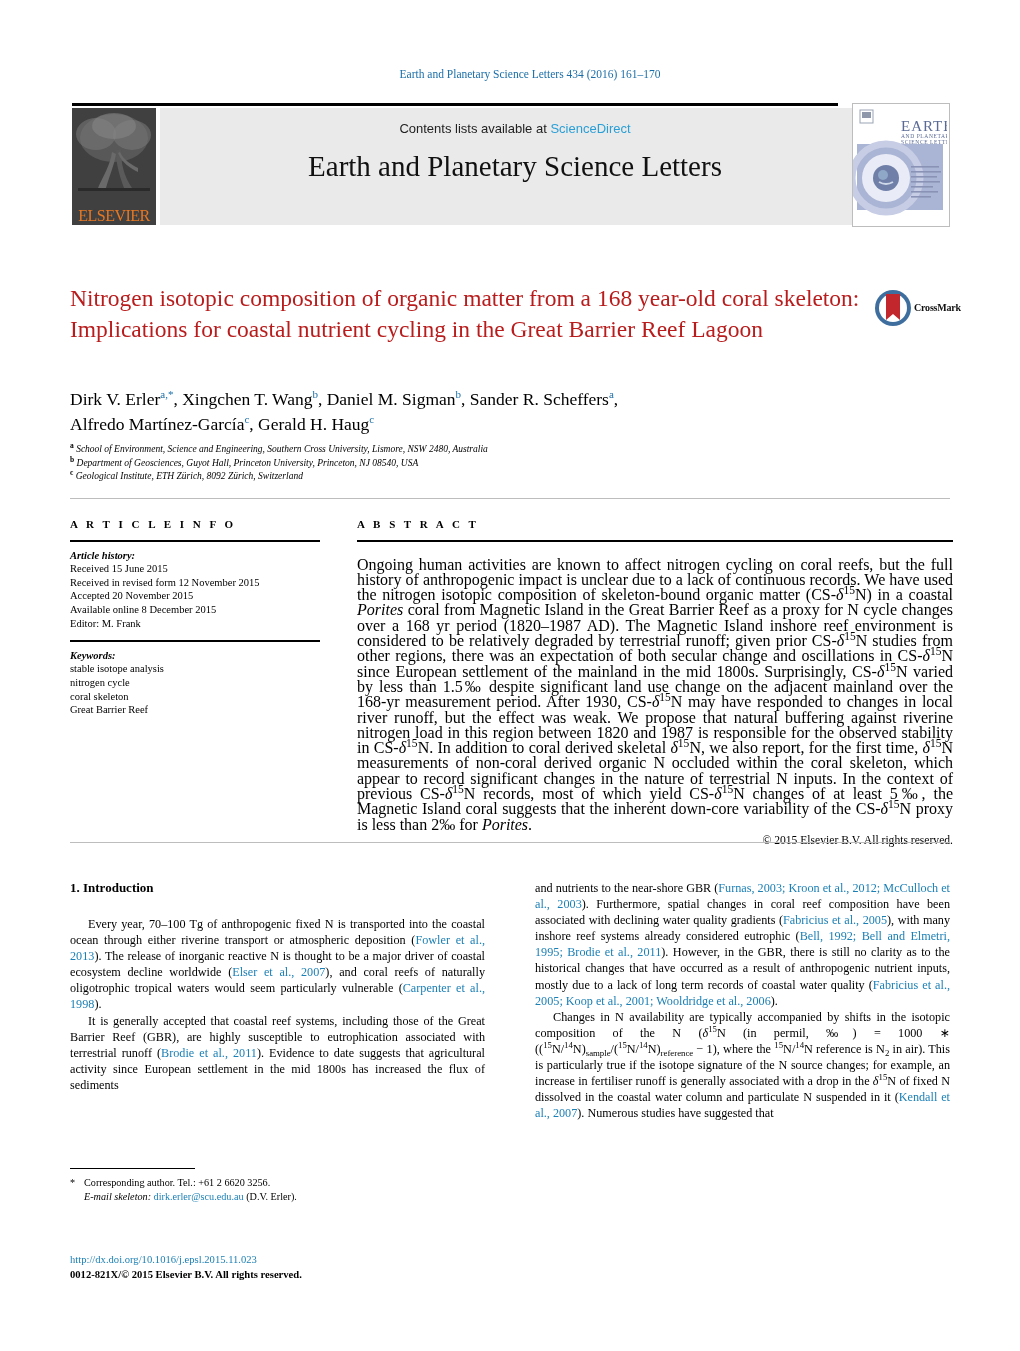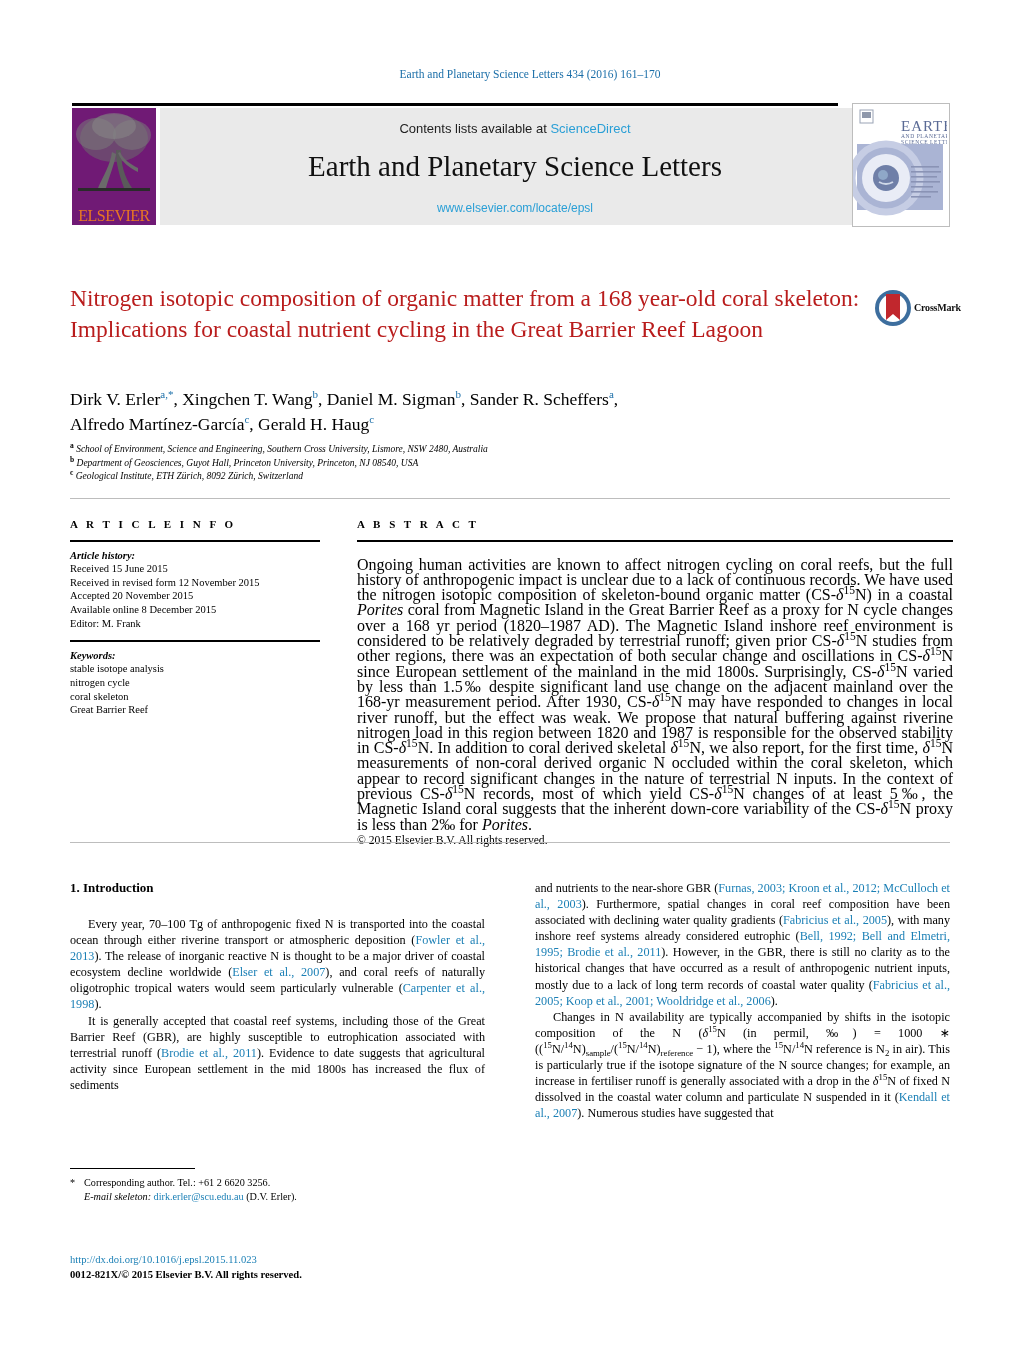--- a/index.html
+++ b/index.html
@@ -46,21 +46,21 @@
     left: 0; top: 0;
     width: 766px;
     height: 3px;
     background: #000;
   }
   .elsevier-logo {
     position: absolute;
     left: 0; top: 5px;
     width: 84px;
     height: 117px;
-    background: #701a75;
+    background: #404040;
     overflow: hidden;
   }
   .elsevier-logo svg { display:block; }
   .elsevier-word {
     position: absolute;
     left: 0; bottom: 0px;
     width: 84px;
     text-align: center;
     font-family: "Liberation Serif", serif;
     font-size: 16px;
@@ -208,20 +208,21 @@
     margin: 10px 0 7px 0;
   }
   .abstract-body {
     font-family: Liberation Serif, serif;
     font-size: 16px;
     line-height: 15.3px;
     text-align: justify;
     margin-top: 15px;
   }
   .copyright-line {
+    text-align: right;
     font-family: "Liberation Serif", serif;
     font-size: 11.6px;
     margin-top: 2px;
   }
   .section-rule-bottom {
     position: absolute;
     left: 70px; top: 842px;
     width: 880px;
     height: 1px;
     background: #bdbdbd;
@@ -312,21 +313,20 @@
           <path d="M46 45 C50 55 58 60 66 64 L66 60 C58 56 51 51 48 44 Z" fill="#6a6a6a"></path>
         </g>
         <rect x="6" y="80" width="72" height="3" fill="#2a2a2a"></rect>
       </svg>
       <div class="elsevier-word">ELSEVIER</div>
     </div>
 
     <div class="masthead-panel">
       <div class="contents-line"><span>Contents lists available at </span><a href="#" class="sd-link">ScienceDirect</a></div>
       <div class="journal-title">Earth and Planetary Science Letters</div>
-      <div class="journal-url">www.elsevier.com/locate/epsl</div>
     </div>
 
     <div class="cover-thumb">
       <svg width="94" height="120" viewBox="0 0 94 120">
         <rect x="0" y="0" width="94" height="120" fill="#ffffff"></rect>
         <rect x="7" y="6" width="13" height="13" fill="#ffffff" stroke="#9aa3b5" stroke-width="1"></rect>
         <rect x="9" y="8" width="9" height="6" fill="#8f98ab"></rect>
         <rect x="4" y="40" width="86" height="66" fill="#aab4d4"></rect>
         <circle cx="33" cy="74" r="34" fill="none" stroke="#c6cde4" stroke-width="7"></circle>
         <circle cx="33" cy="74" r="24" fill="#e9ecf6"></circle>

